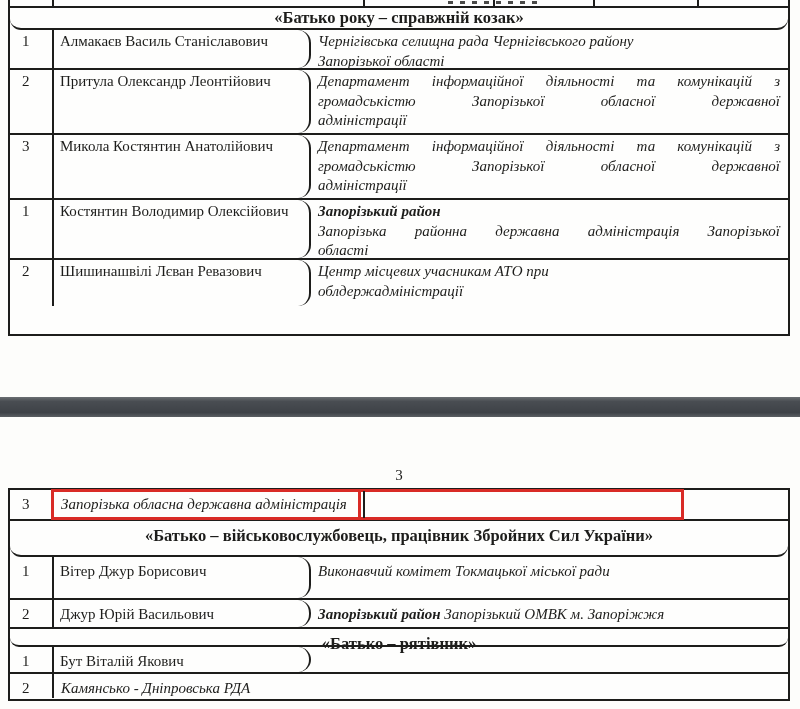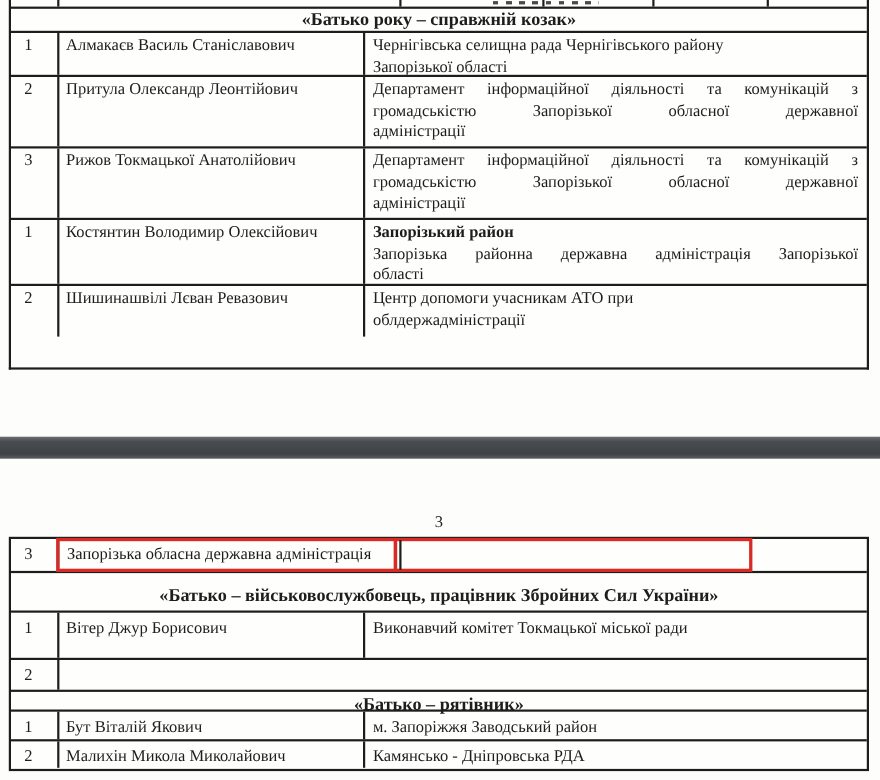--- a/index.html
+++ b/index.html
@@ -5,25 +5,25 @@
   html,body{margin:0;padding:0;background:#fdfdfb;}
   .page{position:relative;width:800px;height:709px;background:#fdfdfb;overflow:hidden;
         font-family:"Liberation Serif","DejaVu Serif",serif;color:#1d1d1b;}
   .tbl{position:absolute;left:8px;width:782px;border:2px solid #1d1d1b;box-sizing:border-box;background:#fefefd;}
   .t1{top:0;border-top:none;height:336px;}
   .t2{top:488px;height:213px;}
   .row{display:flex;border-bottom:2px solid #1d1d1b;box-sizing:border-box;}
   .row.last{border-bottom:none;}
   .c{box-sizing:border-box;font-size:15px;line-height:19.5px;overflow:hidden;}
   .c-num{width:44px;border-right:2px solid #1d1d1b;padding:2px 0 0 12px;flex:none;}
-  .c-name{width:278px;border-right:2px solid #1d1d1b;padding:2px 0 0 6px;flex:none;}
-  .c-org{flex:1;padding:2px 8px 0 7px;}
+  .c-name{width:257px;border-right:2px solid #1d1d1b;padding:2px 0 0 6px;flex:none;border-radius:13px;}
+  .c-org{flex:1;padding:2px 8px 0 7px;font-style:italic;}
   .t2 .c{padding-top:5px;}
   .t2 .c-num{padding-left:12px;}
-  .hdr{align-items:center;justify-content:center;}
+  .hdr{align-items:flex-start;justify-content:center;border-radius:11px;}
   .hcell{font-weight:bold;font-size:16.5px;border:none;padding:0;text-align:center;width:100%;overflow:visible;}
   .jl{text-align:justify;text-align-last:justify;}
   .sliver{height:8px;position:relative;border-bottom:2px solid #1d1d1b;}
   .vl{position:absolute;top:0;width:2px;height:6px;background:#1d1d1b;}
   .remnant{position:absolute;left:438px;bottom:2px;width:96px;height:3px;
            background:repeating-linear-gradient(90deg,#4a4a48 0 5px,transparent 5px 12px);}
   .pagebreak{position:absolute;left:0;top:397px;width:800px;height:20px;
              background:linear-gradient(180deg,#6b6f73 0%,#494d52 22%,#3e4247 78%,#5b5f63 100%);}
   .pnum{position:absolute;top:467px;left:0;width:798px;text-align:center;font-size:15px;}
   .hl{position:absolute;border:3px solid #d92b26;box-sizing:border-box;background:transparent;pointer-events:none;}
@@ -66,21 +66,21 @@
       <div class="c c-name">Притула Олександр Леонтійович</div>
       <div class="c c-org">
         <div class="jl">Департамент інформаційної діяльності та комунікацій з</div>
         <div class="jl">громадськістю Запорізької обласної державної</div>
         <div>адміністрації</div>
       </div>
     </div>
 
     <div class="row" style="height:65px">
       <div class="c c-num">3</div>
-      <div class="c c-name">Рижов Токмацької Анатолійович</div>
+      <div class="c c-name">Микола Костянтин Анатолійович</div>
       <div class="c c-org">
         <div class="jl">Департамент інформаційної діяльності та комунікацій з</div>
         <div class="jl">громадськістю Запорізької обласної державної</div>
         <div>адміністрації</div>
       </div>
     </div>
 
 
     <div class="row" style="height:60px">
       <div class="c c-num">1</div>
@@ -89,21 +89,21 @@
         <div><b>Запорізький район</b></div>
         <div class="jl">Запорізька районна державна адміністрація Запорізької</div>
         <div>області</div>
       </div>
     </div>
 
     <div class="row last" style="height:46px">
       <div class="c c-num">2</div>
       <div class="c c-name">Шишинашвілі Лєван Ревазович</div>
       <div class="c c-org">
-        <div>Центр допомоги учасникам АТО при</div>
+        <div>Центр місцевих учасникам АТО при</div>
         <div>облдержадміністрації</div>
       </div>
     </div>
   </div>
 
   <div class="pagebreak"></div>
 
   <div class="pnum">3</div>
 
   <div class="tbl t2">
@@ -118,35 +118,35 @@
     </div>
 
     <div class="row" style="height:43px">
       <div class="c c-num">1</div>
       <div class="c c-name">Вітер Джур Борисович</div>
       <div class="c c-org">Виконавчий комітет Токмацької міської ради</div>
     </div>
 
     <div class="row" style="height:29px">
       <div class="c c-num">2</div>
+      <div class="c c-name">Джур Юрій Васильович</div>
+      <div class="c c-org"><b>Запорізький район</b><span> Запорізький ОМВК м. Запоріжжя</span></div>
     </div>
 
     <div class="row hdr" style="height:18px">
       <div class="c hcell">«Батько – рятівник»</div>
     </div>
 
     <div class="row" style="height:27px">
       <div class="c c-num">1</div>
       <div class="c c-name">Бут Віталій Якович</div>
-      <div class="c c-org">м. Запоріжжя Заводський район</div>
     </div>
 
     <div class="row last" style="height:24px">
       <div class="c c-num">2</div>
-      <div class="c c-name">Малихін Микола Миколайович</div>
       <div class="c c-org">Камянсько - Дніпровська РДА</div>
     </div>
   </div>
 
   <div class="hl hl1"></div>
   <div class="hl hl2"></div>
   <div class="hl-div"></div>
 
 </div>
 

